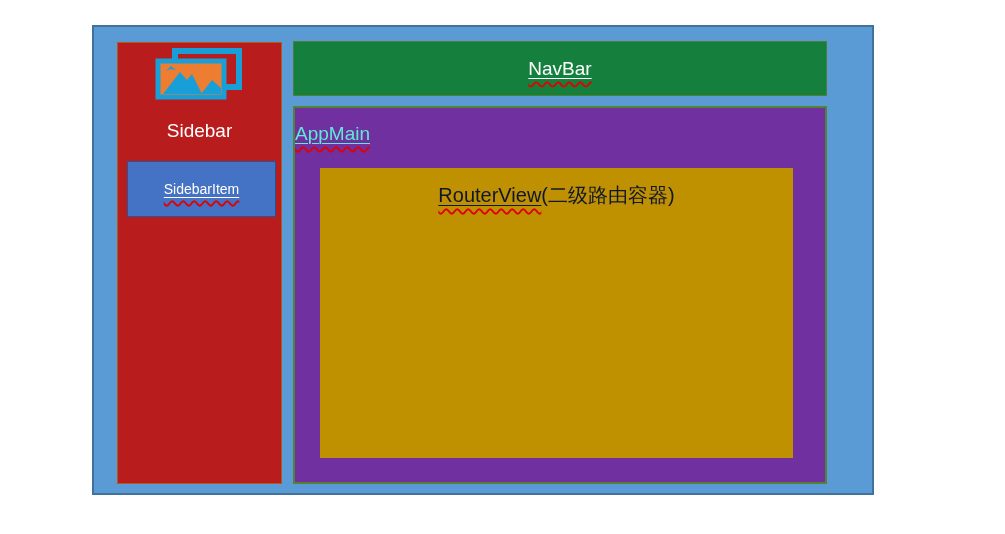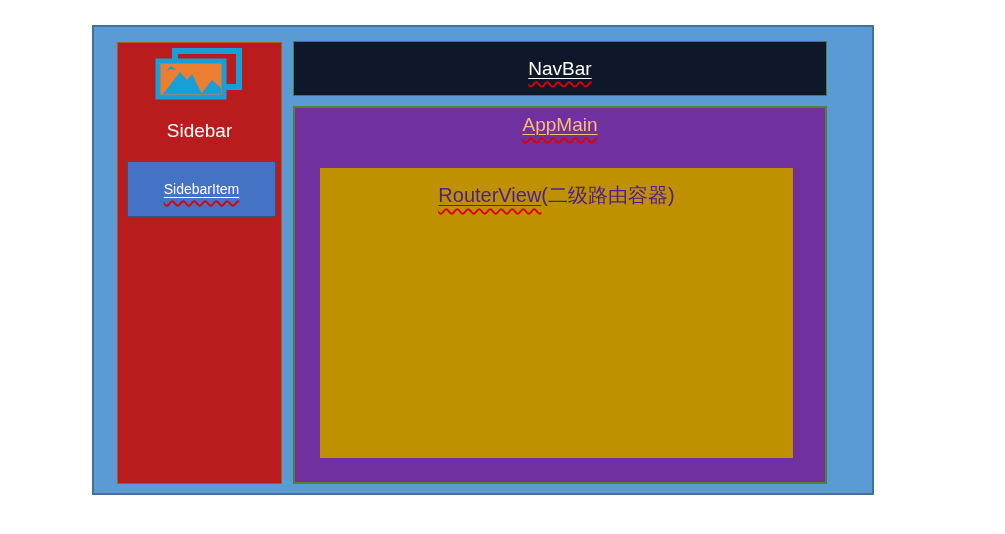--- a/index.html
+++ b/index.html
@@ -46,49 +46,49 @@
     background: #4472C4;
     border: 1px solid #2F528F;
     box-sizing: border-box;
     display: flex; align-items: center; justify-content: center;
     color: #ffffff; font-size: 14px;
   }
 
   .navbar {
     position: absolute; left: 199px; top: 14px;
     width: 534px; height: 55px;
-    background: #0f172a;
+    background: #15803d;
     border: 1.5px solid #507E32;
     box-sizing: border-box;
     display: flex; align-items: center; justify-content: center;
     color: #ffffff; font-size: 19px;
   }
 
   .appmain {
     position: absolute; left: 199px; top: 79px;
     width: 534px; height: 378px;
     background: #7030A0;
     border: 2px solid #538135;
     box-sizing: border-box;
   }
 
   .appmain-label {
-    padding-top: 6px; text-align: center;
-    color: #fdba74; font-size: 19px;
+    padding-top: 15px; 
+    color: #5eead4; font-size: 19px;
   }
 
   .routerview {
     position: absolute; left: 25px; top: 60px;
     width: 473px; height: 290px;
     background: #BF9000;
   }
 
   .routerview-label {
     padding-top: 14px; text-align: center;
-    color: #4c1d95; font-size: 20px;
+    color: #0f172a; font-size: 20px;
   }
 
   
   .spell {
     text-decoration-line: underline;
     text-decoration-style: wavy;
     text-decoration-color: #E00000;
     text-decoration-thickness: 1.5px;
     text-underline-offset: 6px;
   }

